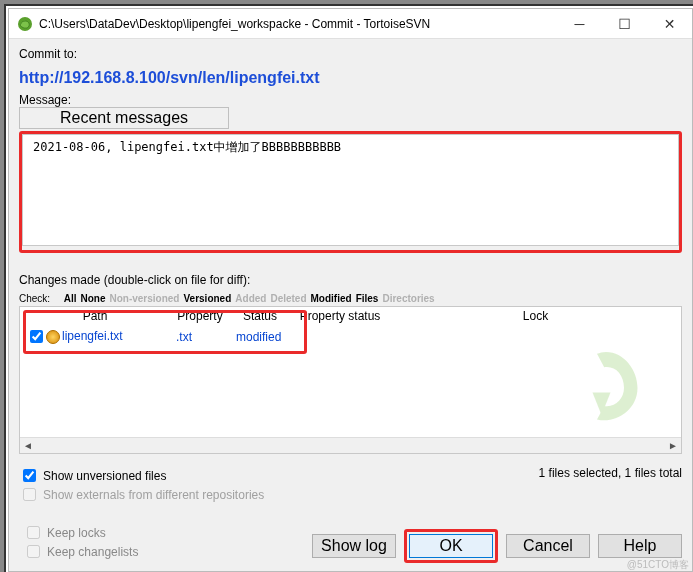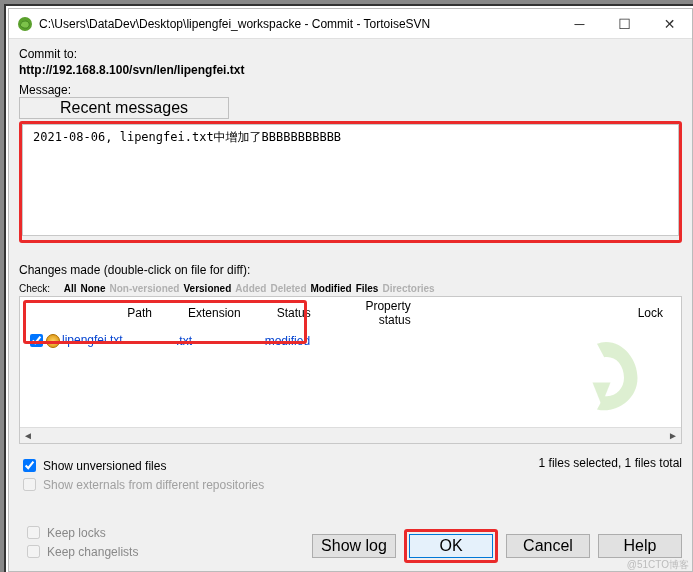--- a/index.html
+++ b/index.html
@@ -6,34 +6,34 @@
   body { margin: 0; background: #888; padding: 4px; }
   .outer-frame { width: 693px; height: 572px; background: #fff; border: 2px solid #333; position: relative; }
   .window { width: 685px; height: 564px; border: 1px solid #bbb; background: #f0f0f0; position: relative; margin: 2px; }
   .titlebar { height: 30px; background: #fff; display: flex; align-items: center; border-bottom: 1px solid #e0e0e0; }
   .titlebar-icon { width: 16px; height: 16px; margin: 0 6px 0 8px; }
   .titlebar-text { font-size: 12px; color: #000; flex: 1; }
   .titlebar-controls { display: flex; }
   .tb-btn { width: 45px; height: 29px; display: flex; align-items: center; justify-content: center; font-size: 14px; color: #333; }
   .content { padding: 6px 10px; position: relative; }
   .label { font-size: 12px; color: #000; margin-top: 2px; }
-  .url { font-size: 12px; font-weight: bold; color: #000000; margin: 2px 0 6px; }
+  .url { font-size: 16px; font-weight: bold; color: #1d4ed8; margin: 8px 0 6px; }
   .recent-btn-row { display: flex; }
   .recent-btn { width: 210px; height: 22px; font-size: 16px; background: #f0f0f0; border: 1px solid #c0c0c0; display: flex; align-items: center; justify-content: center; }
   .msg-redbox { border: 3px solid #ea2a2a; border-radius: 3px; margin-top: 2px; }
   .msg-area { width: 100%; height: 112px; border: 1px solid #c8c8c8; background: #fff; font-family: Consolas, monospace; font-size: 12px; padding: 4px 10px; resize: none; outline: none; color: #000; }
   .changes-label { font-size: 12px; margin-top: 20px; }
   .check-row { font-size: 10px; margin-top: 6px; display: flex; gap: 4px; flex-wrap: wrap; }
   .check-row .ck { color: #000; }
   .check-row .bold { font-weight: bold; }
   .check-row .grey { color: #b0b0b0; font-weight: bold; }
   .filelist-wrap { border: 1px solid #c8c8c8; background: #fff; margin-top: 2px; position: relative; height: 148px; }
   .red-inner { position: absolute; left: 3px; top: 3px; width: 284px; height: 44px; border: 3px solid #ea2a2a; border-radius: 3px; pointer-events: none; }
   .filelist-table { width: 100%; font-size: 12px; border-collapse: collapse; }
-  .filelist-table th { text-align: right; font-weight: normal; padding: 2px 18px; color: #000; }
+  .filelist-table th { text-align: center; font-weight: normal; padding: 2px 6px; color: #000; }
   .filelist-table td { padding: 2px 6px; }
   .col-path { width: 150px; }
   .col-ext { width: 60px; }
   .col-status { width: 60px; }
   .col-prop { width: 100px; }
   .file-link { color: #0645d1; }
   .file-icon { display: inline-block; width: 14px; height: 14px; border-radius: 50%; background: radial-gradient(#ffd460,#d48806); vertical-align: middle; margin-right: 2px; border: 1px solid #b07000; }
   .chk { width: 13px; height: 13px; vertical-align: middle; }
   .hscroll { position: absolute; bottom: 0; left: 0; right: 0; height: 16px; background: #f0f0f0; display: flex; align-items: center; justify-content: space-between; border-top: 1px solid #ddd; }
   .hscroll .arrow { width: 16px; height: 16px; display: flex; align-items: center; justify-content: center; font-size: 10px; color: #555; }
@@ -98,21 +98,21 @@
     <div class="filelist-wrap">
       <div class="red-inner"></div>
       <svg class="watermark" viewBox="0 0 100 100">
             <path d="M50 10 C70 10 85 30 85 50 C85 75 60 90 40 85 L48 70 C60 72 70 62 70 50 C70 35 60 25 48 27 L40 12 C43 11 46 10 50 10 Z" fill="#7cc24a"></path>
             <path d="M35 55 L55 55 L45 80 Z" fill="#7cc24a"></path>
           </svg>
       <table class="filelist-table">
         <tbody>
               <tr>
           <th class="col-path">Path</th>
-          <th class="col-ext">Extension</th>
+          <th class="col-ext">Property</th>
           <th class="col-status">Status</th>
           <th class="col-prop">Property status</th>
           <th>Lock</th>
         </tr>
         <tr>
           <td><input type="checkbox" class="chk" checked="" style=""><span class="file-icon"></span><span class="file-link">lipengfei.txt</span></td>
           <td class="file-link">.txt</td>
           <td class="file-link">modified</td>
           <td></td>
                 <td></td>

